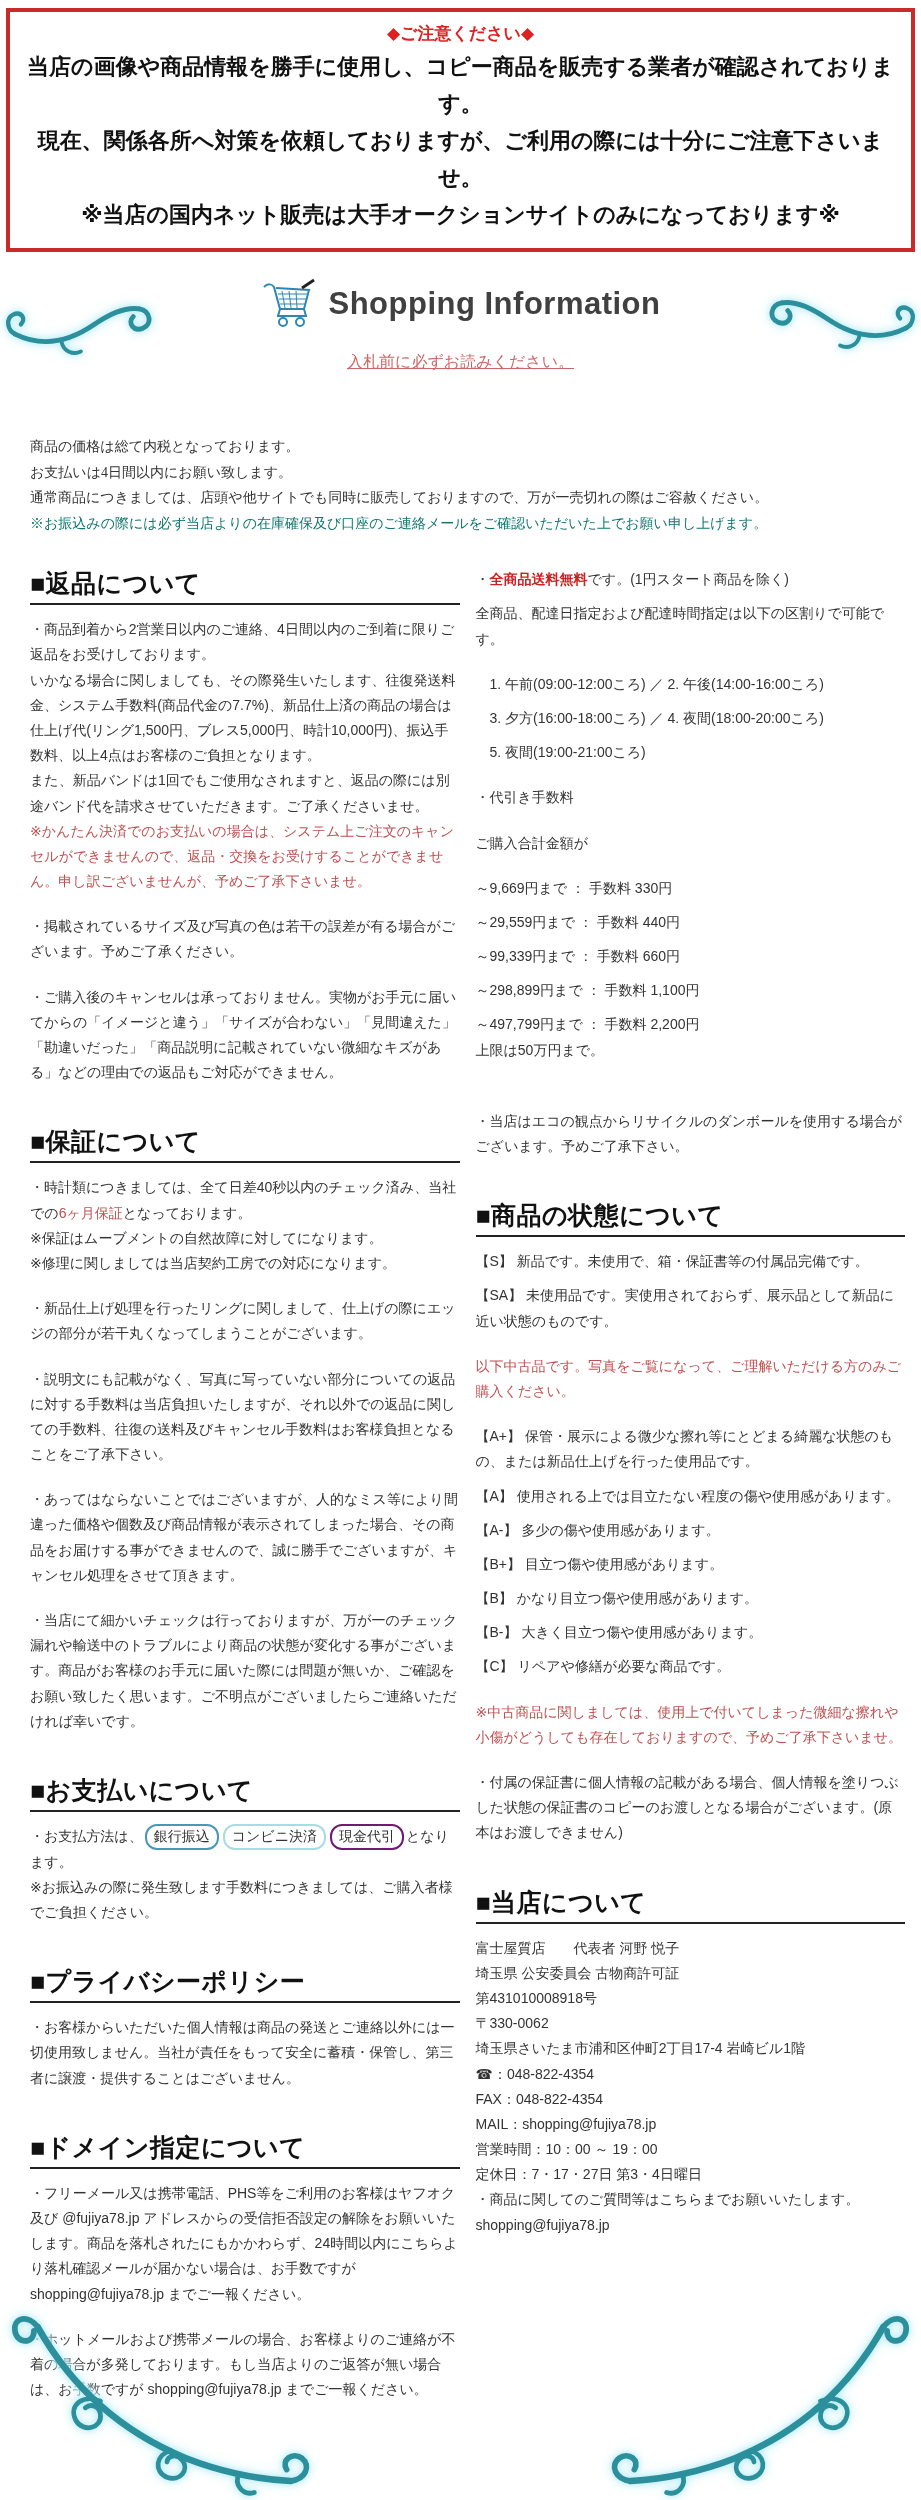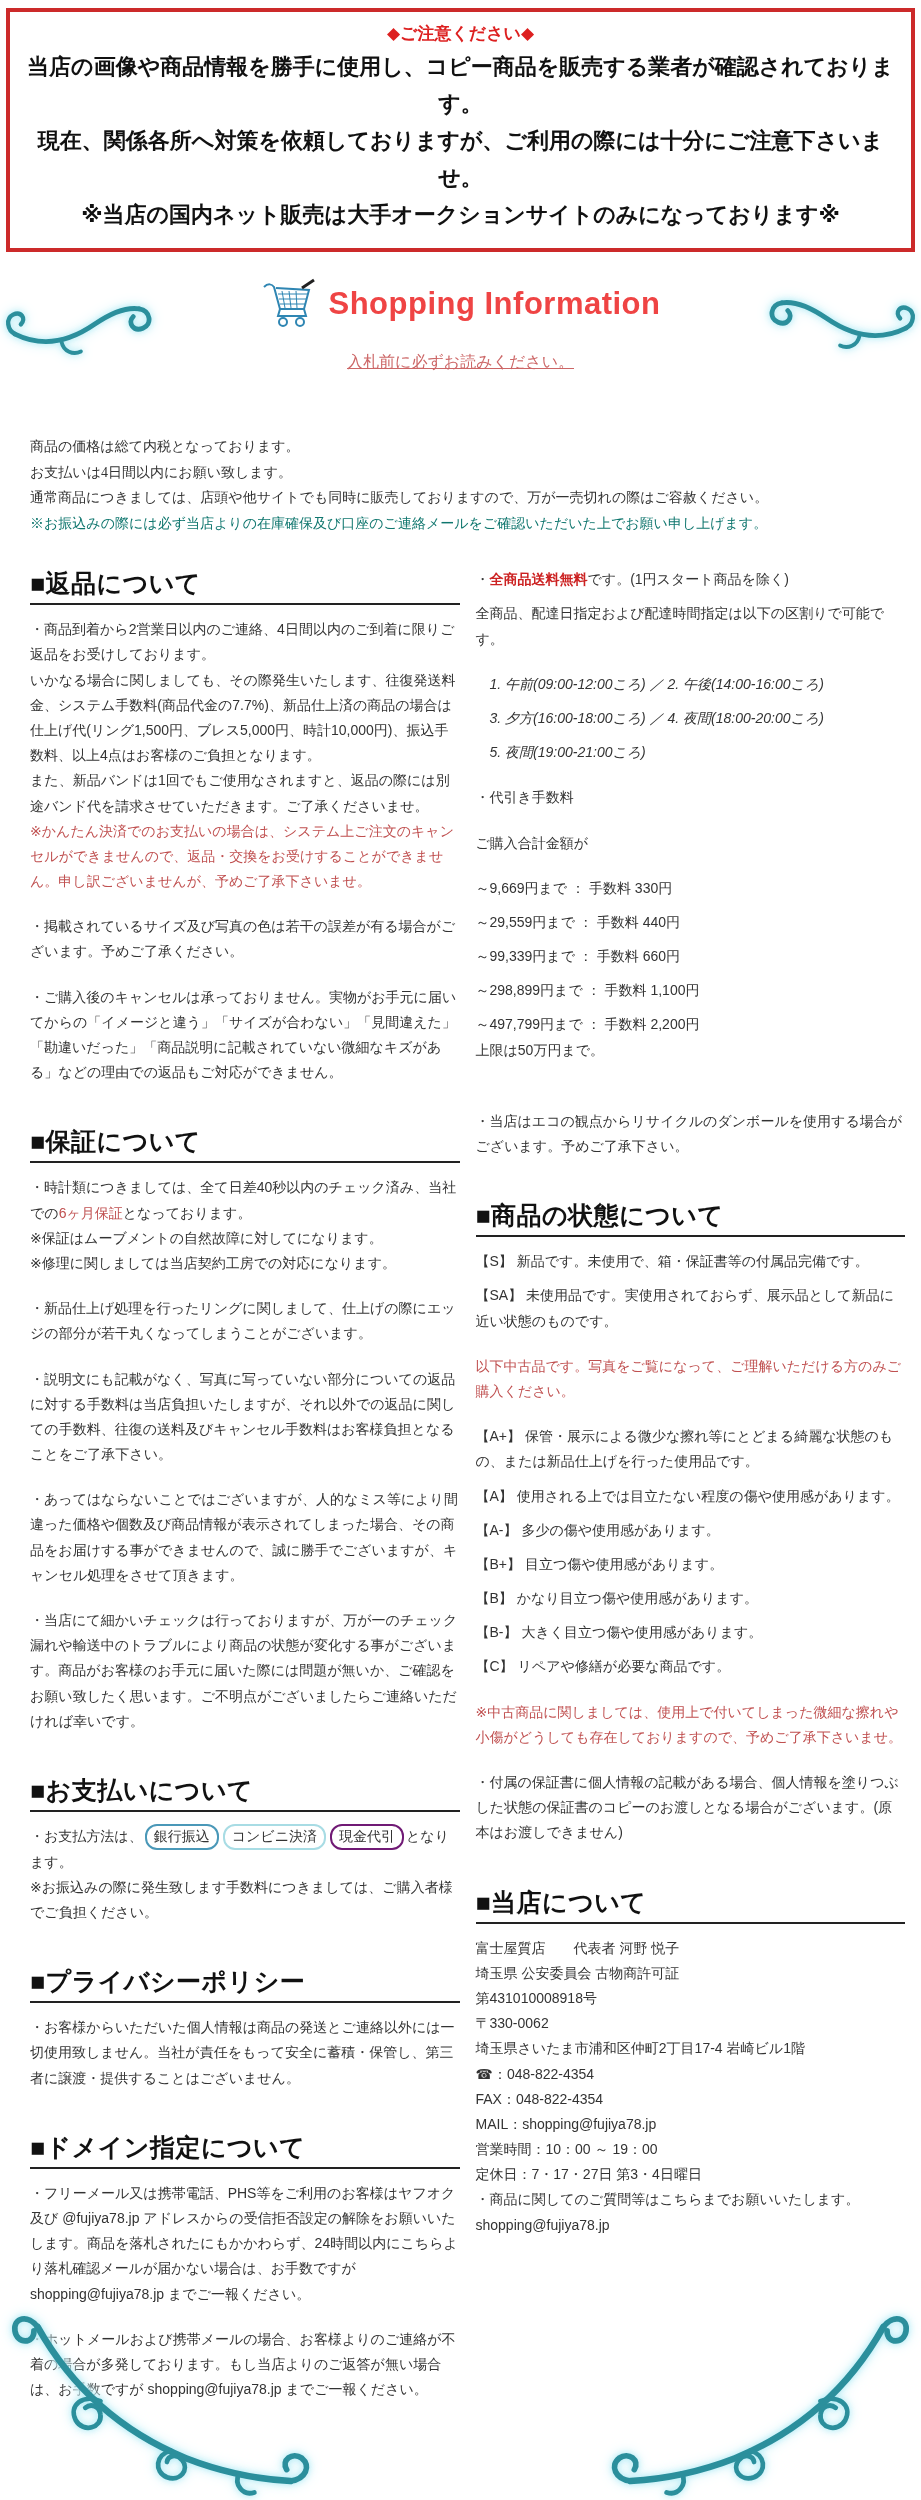--- a/index.html
+++ b/index.html
@@ -7,21 +7,21 @@
   .page{position:relative;width:921px;min-height:2500px;overflow:hidden;background:#fff;}
 
   
   .notice-box{margin:8px 6px 0 6px;border:4px solid #cc2a2a;padding:8px 8px 14px 8px;text-align:center;}
   .notice-title{color:#dd2020;font-weight:bold;font-size:17px;line-height:1.7;}
   .notice-line{color:#111;font-weight:bold;font-size:22px;line-height:1.68;}
 
   
   .header{position:relative;margin-top:26px;height:100px;}
   .header-main{display:flex;justify-content:center;align-items:center;gap:12px;}
-  .header-title{font-size:31px;font-weight:bold;color:#ef4444;letter-spacing:.5px;}
+  .header-title{font-size:31px;font-weight:bold;color:#404040;letter-spacing:.5px;}
   .header-sub{text-align:center;color:#cc6666;font-size:16px;text-decoration:underline;margin-top:22px;}
   .swirl{filter:drop-shadow(0 0 3px #aee9f4) drop-shadow(0 0 6px #d8f6fb);}
   .swirl-tl{position:absolute;left:4px;top:-4px;}
   .swirl-tr{position:absolute;right:4px;top:-10px;transform:scaleX(-1);}
   .swirl-bl{position:absolute;left:6px;bottom:0;}
   .swirl-br{position:absolute;right:6px;bottom:0;transform:scaleX(-1);}
 
   
   .intro{margin:56px 30px 0 30px;font-size:14px;line-height:1.85;font-family:Liberation Serif, serif;}
   .intro-line{margin:0;}
@@ -31,21 +31,21 @@
   .columns{display:flex;align-items:flex-start;gap:16px;margin:30px 16px 0 30px;}
   .col{flex:1;min-width:0;}
   section{display:block;}
   h2.sec-title{font-size:25px;font-weight:bold;color:#111;border-bottom:2px solid #222;
                padding-bottom:3px;margin:40px 0 12px 0;letter-spacing:.5px;}
   section:first-child h2.sec-title{margin-top:0;}
   p.para{margin:0;font-size:14px;line-height:1.8;}
   p.g1{margin-top:9px;}
   p.g2{margin-top:20px;}
   p.g3{margin-top:46px;}
-  p.indent{padding-left:14px;font-style:italic;}
+  p.indent{padding-left:14px;}
   .seg-r{color:#c05050;}
   .seg-rb{color:#cc2222;font-weight:bold;}
   .pill{display:inline-block;border-radius:12px;padding:0 7px;margin:0 2px;line-height:1.55;}
   .pill-p1{border:2px solid #4a98b8;}
   .pill-p2{border:2px solid #a8dce4;}
   .pill-p3{border:2px solid #701a75;}
 </style>
 </head>
 <body>
 

